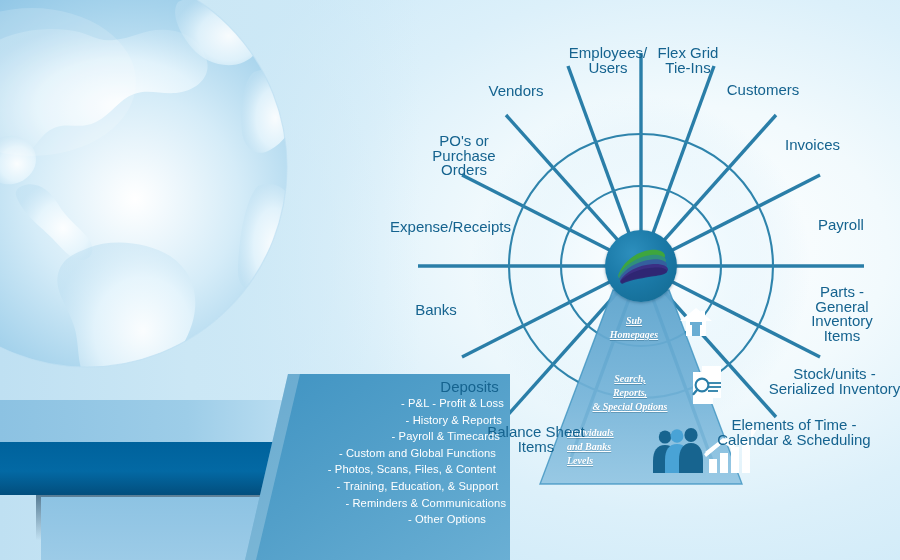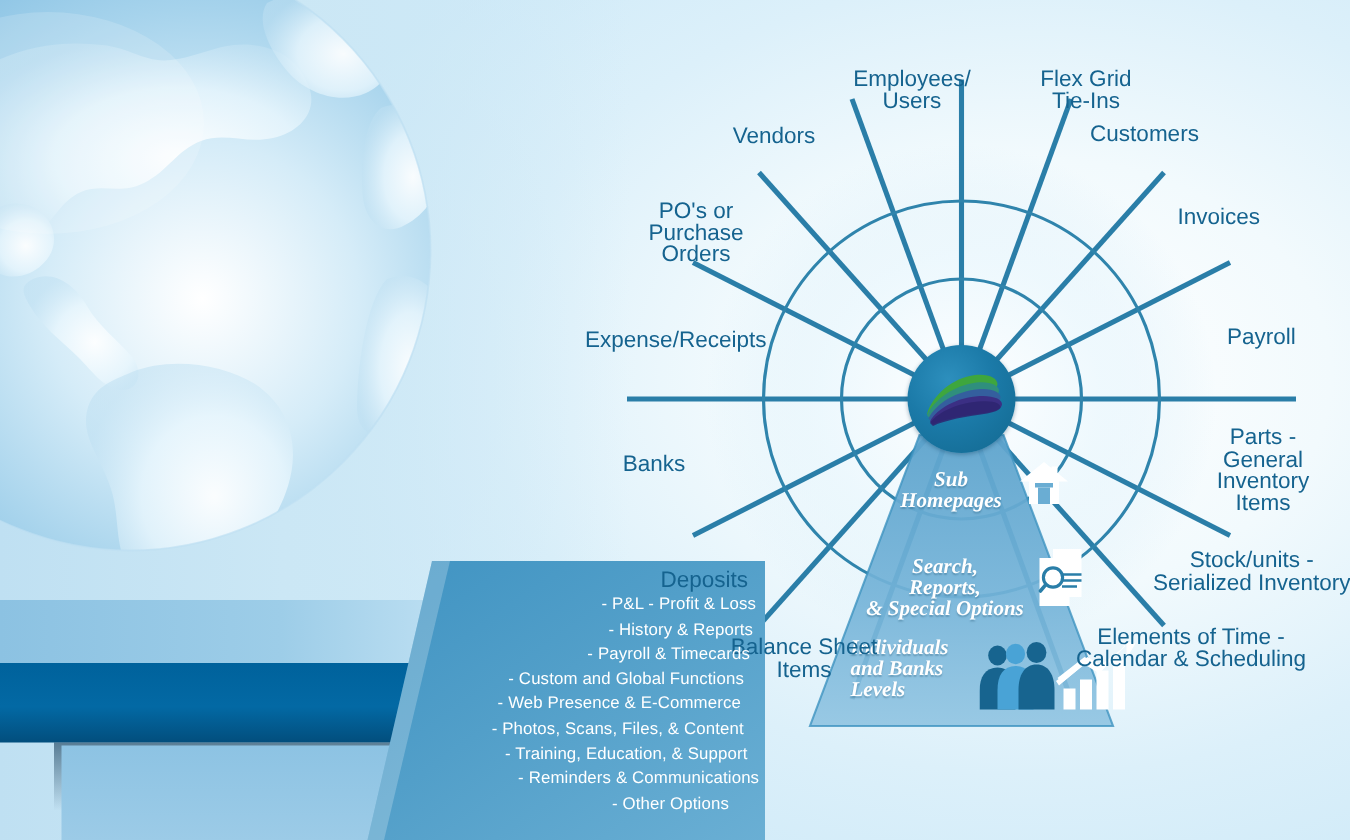--- a/index.html
+++ b/index.html
@@ -61,22 +61,22 @@
       background:radial-gradient(circle at 38% 32%, #2d8fbd 0%, #1b7aa8 45%, #12688f 100%);
       box-shadow:0 1px 3px rgba(0,50,80,.35);}
   .hub-logo{position:absolute;left:8px;top:14px;width:56px;height:44px;}
 
   
   .beam{position:absolute;left:505px;top:262px;width:280px;height:222px;}
 
   .icon-abs{position:absolute;}
   .beam-txt{position:absolute;color:#ffffff;
      font-family:"Liberation Serif", serif;font-style:italic;font-weight:bold;
-     font-size:14px;line-height:14.2px;text-align:center;white-space:pre-line;
-     text-shadow:0 1px 1px rgba(0,50,80,.25);}
+     font-size:10px;line-height:14.2px;text-align:center;white-space:pre-line;
+     text-shadow:0 1px 1px rgba(0,50,80,.25);text-decoration:underline;}
 </style>
 </head>
 <body>
 
 <div id="stage">
 
   <div class="bg-base"></div>
   <div class="bg-leftwash"></div>
 
   <div class="globe-wrap">
@@ -229,21 +229,21 @@
         <rect x="78" y="22" width="8" height="26"></rect>
         <rect x="89" y="15" width="8" height="33"></rect>
       </g>
       <path d="M55 30 L70 18 L80 24 L98 4 L98 14 L104 4 L92 2 L97 6 L80 19 L70 13 L52 27 Z" fill="#ffffff"></path>
       <path d="M53 32 L72 16 L81 22 L101 2 L96 0 L100 1 L102 9 L99 4 L82 19 L72 13 L51 29 Z" fill="#ffffff"></path>
     </svg>
   </div>
 
   <div class="lbl c" style="left:563px;top:46px;width:90px;">Employees/
 Users</div>
-  <div class="lbl c" style="left:684px;top:46px;width:80px;text-align:center;">Flex Grid
+  <div class="lbl c" style="left:648px;top:46px;width:80px;text-align:center;">Flex Grid
 Tie-Ins</div>
   <div class="lbl c" style="left:481px;top:84px;width:70px;">Vendors</div>
   <div class="lbl c" style="left:718px;top:83px;width:90px;">Customers</div>
   <div class="lbl c" style="left:409px;top:134px;width:110px;">PO's or
 Purchase Orders</div>
   <div class="lbl l" style="left:785px;top:138px;width:80px;">Invoices</div>
   <div class="lbl c" style="left:388px;top:220px;width:125px;">Expense/Receipts</div>
   <div class="lbl l" style="left:818px;top:218px;width:70px;">Payroll</div>
   <div class="lbl c" style="left:401px;top:303px;width:70px;">Banks</div>
   <div class="lbl c" style="left:783px;top:285px;width:118px;">Parts -
@@ -256,21 +256,20 @@
 Items</div>
   <div class="lbl c" style="left:714px;top:418px;width:160px;">Elements of Time -
 Calendar &amp; Scheduling</div>
 
   <div class="ribbon">
     <ul class="ribbon-list" id="ribbon-list">
         <li style="padding-right: 22px; padding-left: 14px;">- P&amp;L - Profit &amp; Loss</li>
         <li style="padding-right: 24px; padding-left: 22.8px;">- History &amp; Reports</li>
         <li style="padding-right: 26px; padding-left: 31.6px;">- Payroll &amp; Timecards</li>
         <li style="padding-right: 30px; padding-left: 49.2px;">- Custom and Global Functions</li>
-        <li style="padding-right: 32px; padding-left: 58px;">- Web Presence &amp; E-Commerce</li>
         <li style="padding-right: 34px; padding-left: 66.8px;">- Photos, Scans, Files, &amp; Content</li>
         <li style="padding-right: 36px; padding-left: 75.6px;">- Training, Education, &amp; Support</li>
         <li style="padding-left: 84.4px;">- Reminders &amp; Communications</li>
         <li style="padding-right: 40px; padding-left: 93.2px;">- Other Options</li>
       </ul>
   </div>
 
 </div>
 
 </body></html>

